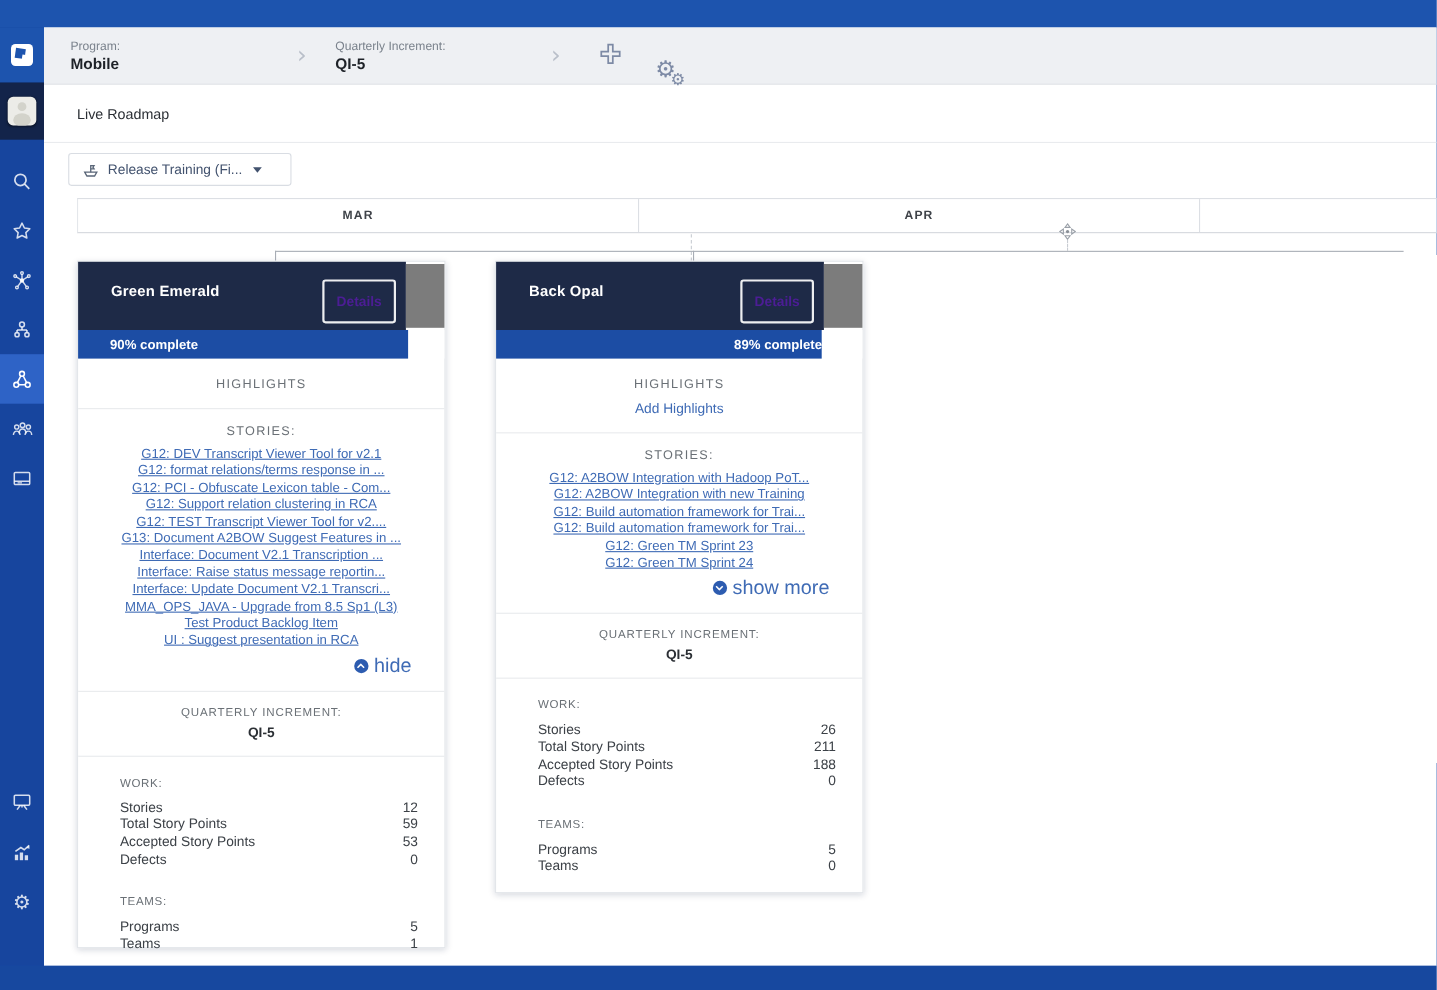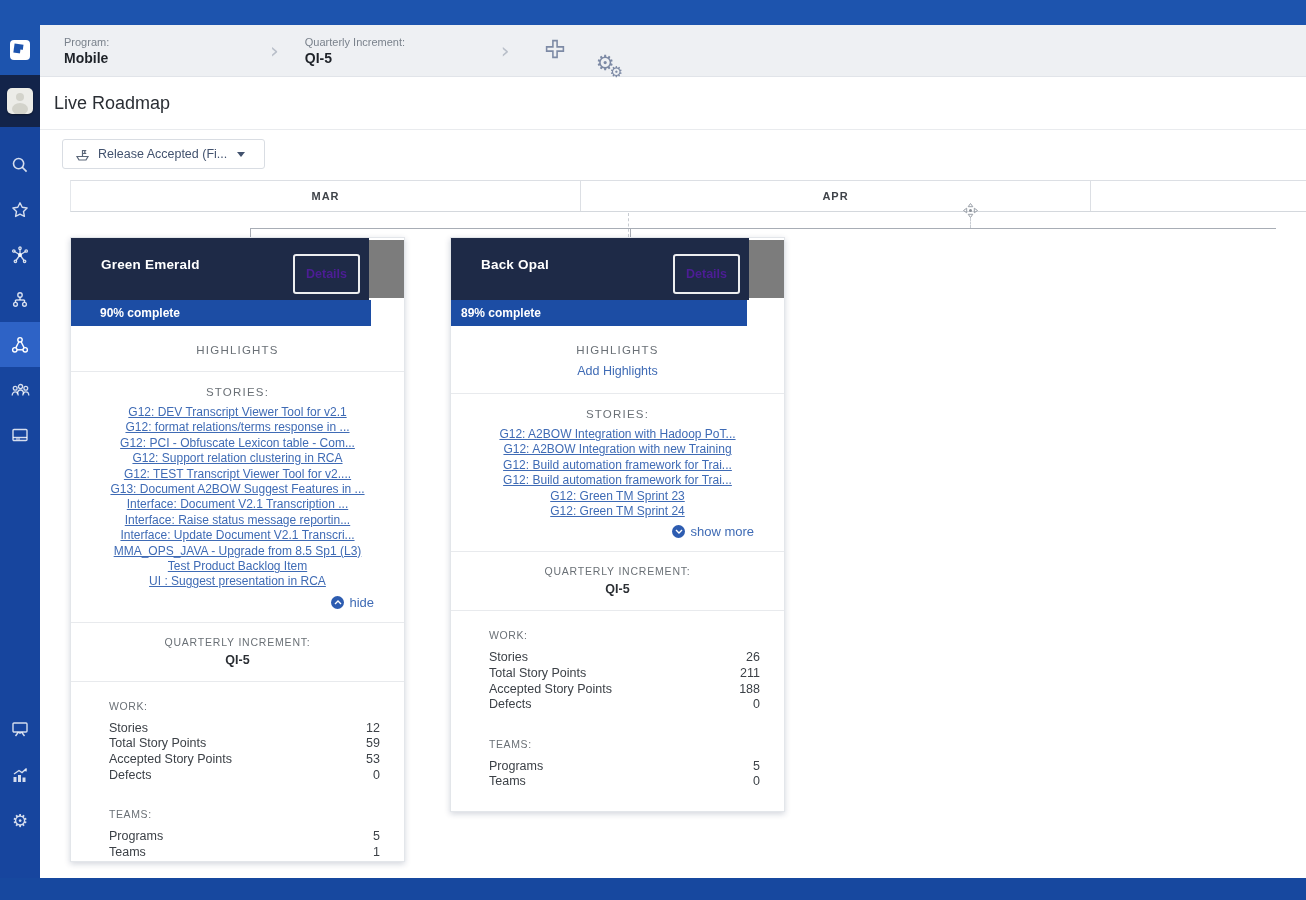--- a/index.html
+++ b/index.html
@@ -33,21 +33,21 @@
   .ctx-value { font-size:14px; font-weight:bold; color:#1e2228; }
   .ctx-chev { font-size:22px; color:#b9bfc9; margin-left:36px; margin-right:4px; font-family:"DejaVu Sans", sans-serif; line-height:1; }
   .ctx-group.qi { margin-left:22px; width:160px; }
   .ctx-group.first { width:170px;margin-left:24px; }
   .icon-btn { background:none; border:none; cursor:pointer; margin-left:30px; position:relative; height:34px; }
   .gear-wrap { position:relative; width:36px; height:34px; }
   .gear-big { position:absolute; left:0; top:0; font-size:21px; color:#7d8aa5; font-family:"DejaVu Sans", sans-serif; }
   .gear-small { position:absolute; left:14px; top:12px; font-size:15px; color:#7d8aa5; font-family:"DejaVu Sans", sans-serif; }
 
   .page-head { position:absolute; left:0; top:52px; width:1266px; height:53px; border-bottom:1px solid #e9ebee; display:flex; align-items:center; }
-  .page-title { font-size:18px; color:#2a2e34; margin-left:14px; font-weight:normal; }
+  .page-title { font-size:13px; color:#2a2e34; margin-left:30px; font-weight:normal; }
 
   .filter-btn { position:absolute; left:22px; top:114px; width:203px; height:30px; background:#fff; border:1px solid #d9dde3; border-radius:3px; display:flex; align-items:center; cursor:pointer; padding:0 10px 0 12px; }
   .filter-label { font-size:12.5px; color:#42526e; margin-left:8px; white-space:nowrap; }
   .filter-caret { margin-left:10px; width:0; height:0; border-left:4px solid transparent; border-right:4px solid transparent; border-top:5px solid #42526e; }
 
   .month-row { position:absolute; left:30px; top:155px; width:1236px; height:32px; display:flex; border-top:1px solid #dcdfe4; border-bottom:1px solid #d4d8dd; border-left:1px solid #e4e7eb; background:#fff; }
   .month-cell { width:510px; display:flex; align-items:center; justify-content:center; border-right:1px solid #dcdfe4; }
   .month-cell:last-child { width:216px; flex:1; border-right:none; }
   .month-label { font-size:11px; font-weight:bold; letter-spacing:1px; color:#3f4349; }
 
@@ -71,21 +71,21 @@
   .progress-fill { height:26px; background:#1c4da4; color:#fff; font-size:12px; font-weight:bold; line-height:26px; padding-left:10px; white-space:nowrap; }
 
   .sec-title { font-size:11.5px; letter-spacing:1.2px; color:#6a7076; text-align:center; }
   .sec-highlights { padding:18px 0 15px; }
   .add-link { display:block; text-align:center; color:#3f6bb5; font-size:12.5px; margin-top:8px; text-decoration:none; cursor:pointer; }
   .divider { border-top:1px solid #e8eaed; }
   .sec-stories { padding:14px 0 4px; }
   .sec-stories .sec-title { margin-bottom:7px; }
   .story { display:block; text-align:center; font-size:12px; line-height:15.4px; color:#3f6bb5; text-decoration:underline; cursor:pointer; }
   .toggle-row { display:flex; justify-content:flex-end; align-items:center; gap:5px; padding:5px 30px 8px 0; }
-  .toggle-link { color:#3f6bb5; font-size:13px; text-decoration:none; cursor:pointer; }
+  .toggle-link { color:#3f6bb5; font-size:18px; text-decoration:none; cursor:pointer; }
   .toggle-circle { width:13px; height:13px; background:#2d5cb0; border-radius:50%; display:flex; align-items:center; justify-content:center; cursor:pointer; }
   .sec-qi { padding:13px 0 14px; text-align:center; }
   .qi-label { font-size:10.5px; letter-spacing:.8px; color:#6a7076; margin-bottom:5px; }
   .qi-value { font-size:12.5px; font-weight:bold; color:#2b2f34; }
   .sec-work { padding:18px 24px 0 38px; }
   .list-label { font-size:10.5px; letter-spacing:.6px; color:#6a7076; margin-bottom:9px; }
   .stat-row { display:flex; justify-content:space-between; font-size:12.5px; color:#3c4147; line-height:15.6px;gap:12px; }
   .teams-label { margin-top:25px; }
 </style>
 </head>
@@ -223,21 +223,21 @@
   <div class="page-head">
     <h1 class="page-title">Live Roadmap</h1>
   </div>
 
   <button class="filter-btn">
     <svg width="15" height="15" viewBox="0 0 15 15" fill="none" stroke="#5a6678" stroke-width="1.2">
       <path d="M2 9.5h11l-2 3.5H4z"></path>
         <line x1="7.5" y1="3" x2="7.5" y2="9.5"></line>
         <path d="M7.5 3.5h3l-1 1.5 1 1.5h-3"></path>
     </svg>
-    <span class="filter-label">Release Accepted (Fi...</span>
+    <span class="filter-label">Release Training (Fi...</span>
     <span class="filter-caret"></span>
   </button>
 
   <div class="month-row">
     <div class="month-cell">
       <span class="month-label">MAR</span>
     </div>
     <div class="month-cell">
       <span class="month-label">APR</span>
     </div>
@@ -335,21 +335,21 @@
   </section>
 
   <section class="card card2">
     <header class="card-head">
       <div class="card-head-bar"></div>
       <div class="gantt-stub"></div>
       <span class="card-title">Back Opal</span>
       <button class="details-btn">Details</button>
     </header>
     <div class="progress-track">
-      <div class="progress-fill" style="width: 89%;">
+      <div class="progress-fill" style="width: 89%; text-align: right;">
         <span>89% complete</span>
       </div>
     </div>
     <div class="sec-highlights">
       <div class="sec-title">HIGHLIGHTS</div>
       <a class="add-link">Add Highlights</a>
     </div>
     <div class="divider"></div>
     <div class="sec-stories">
       <div class="sec-title">STORIES:</div>

